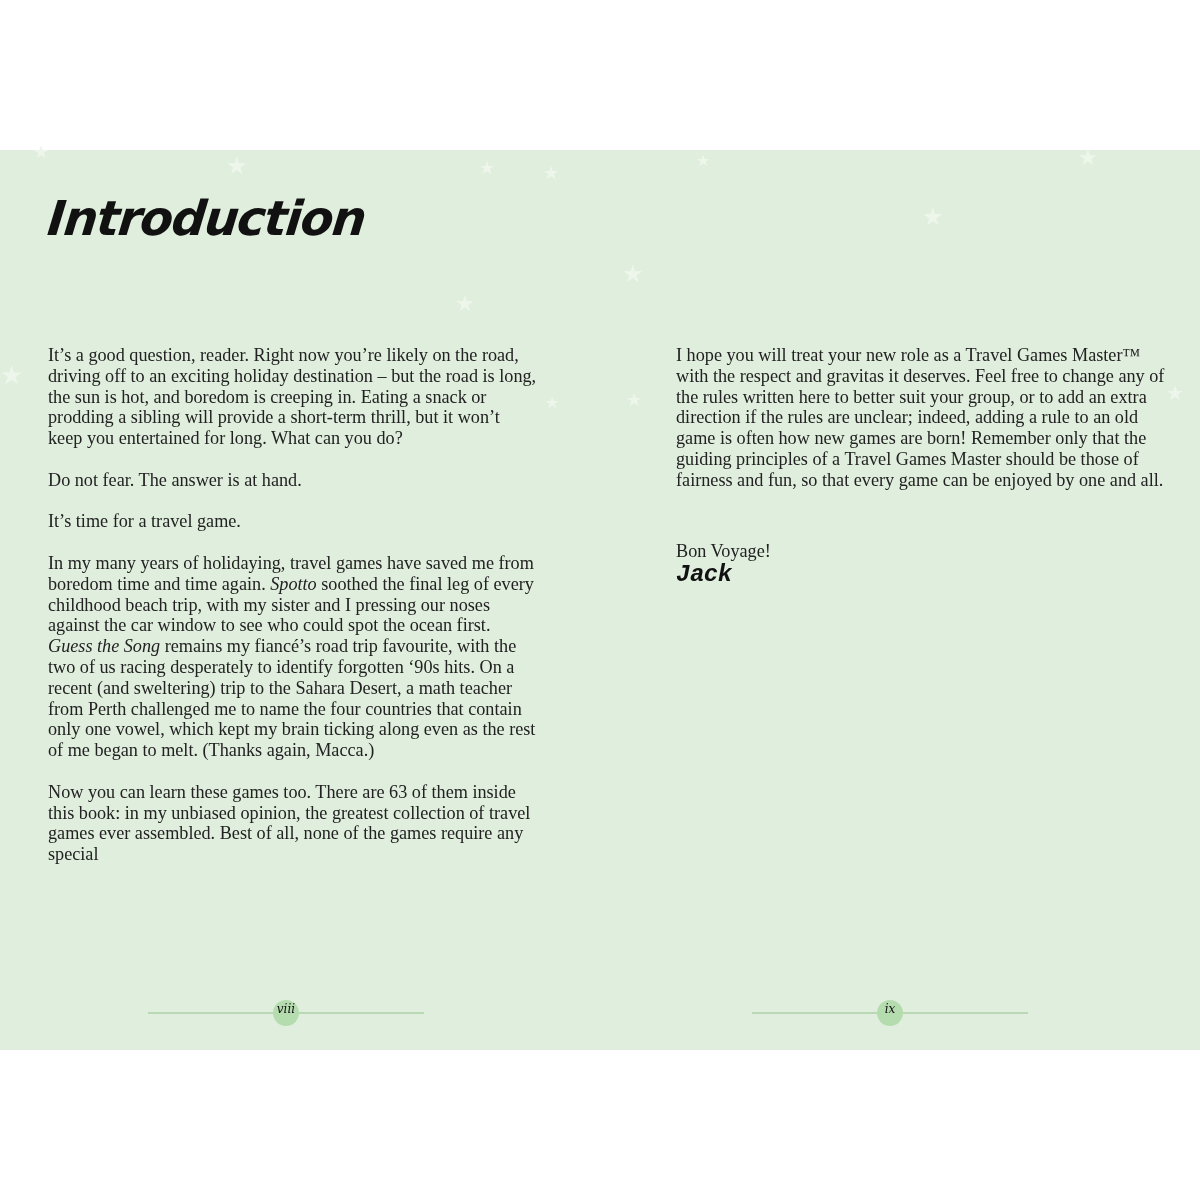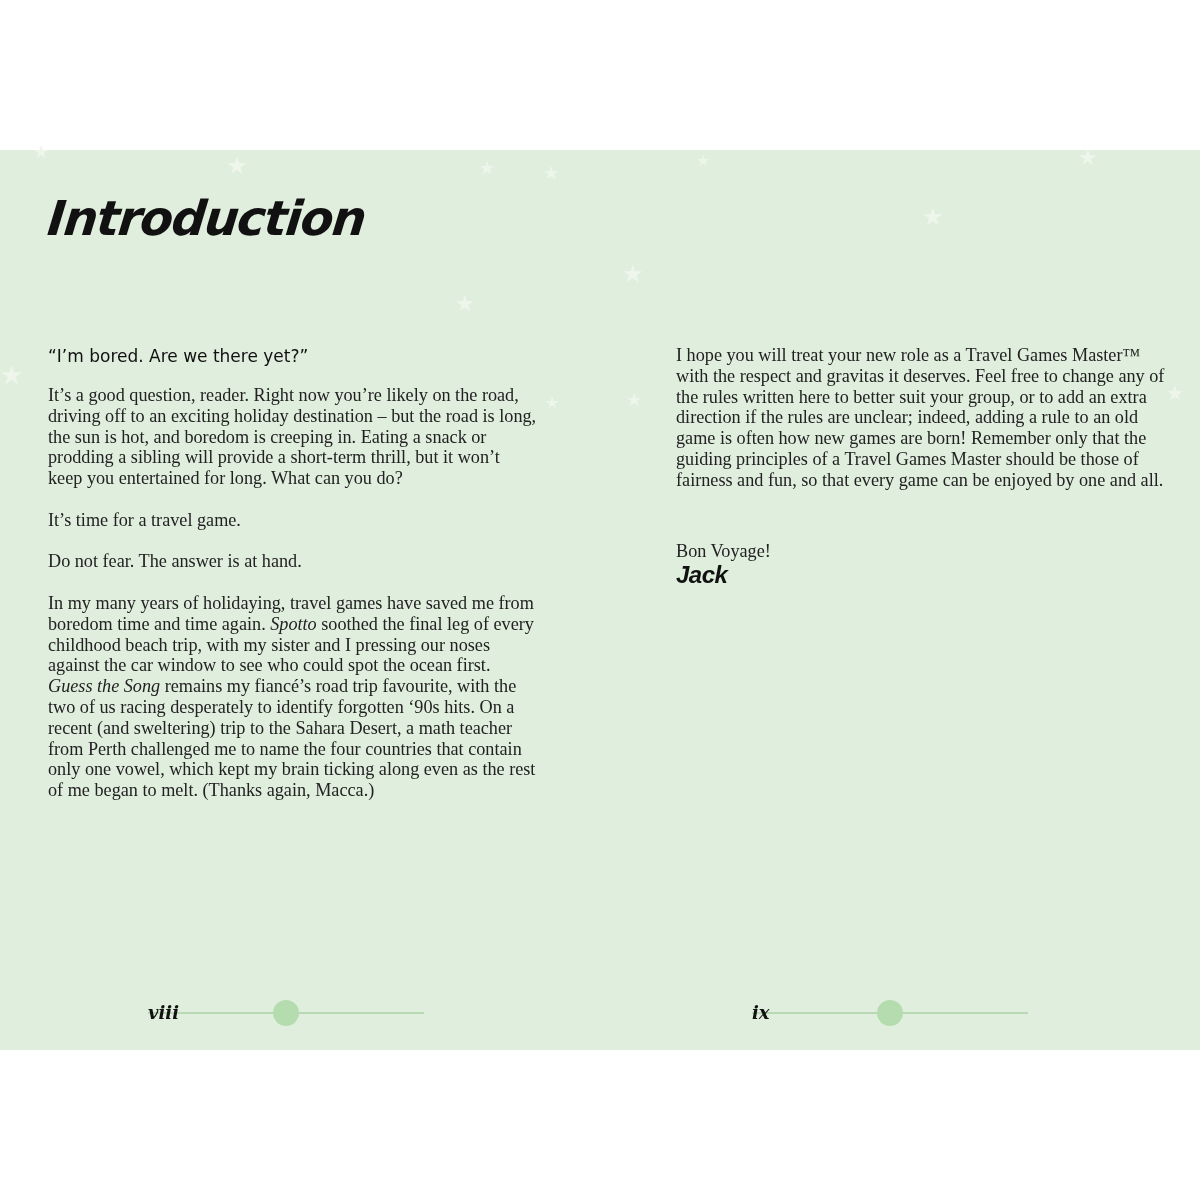--- a/index.html
+++ b/index.html
@@ -25,36 +25,36 @@
   }
   .col p { margin: 0 0 20.8px 0; }
   .col-left { left: 48px; top: 345px; }
   .col-right { left: 676px; top: 345px; }
   .subhead {
     font-family: "DejaVu Sans", sans-serif; font-size: 17px; color: #111;
     margin: 0 0 18px 0; line-height: 22px;
   }
   .signoff { margin-top: 50px; }
   .signature {
-    font-family: Liberation Sans, sans-serif; font-weight: bold; font-style: italic;
+    font-family: Liberation Mono, monospace; font-weight: bold; font-style: italic;
     font-size: 24px; color: #111; margin-top: 4px; letter-spacing: -0.5px;
   }
   .folio {
     position: absolute; top: 1000px; width: 276px; height: 24px;
   }
   .folio .rule {
     position: absolute; left: 0; right: 0; top: 12px; height: 1.5px; background: #b9d8b4;
   }
   .folio .dot {
     position: absolute; left: 50%; top: 0; width: 26px; height: 26px; margin-left: -13px;
     border-radius: 50%; background: #b5dcae;
   }
   .folio .num {
-    position: absolute; left: 0; right: 0; top: 2px; 
-    font-family: "DejaVu Serif", serif; font-weight: bold; font-style: italic; font-size: 18px; color: #111;
+    position: absolute; left: 0; right: 0; top: 2px; text-align: center;
+    font-family: "DejaVu Serif", serif; font-weight: normal; font-style: italic; font-size: 12px; color: #111;
   }
   .folio-left { left: 148px; }
   .folio-right { left: 752px; }
 </style>
 </head>
 <body>
 
 <div class="spread"></div>
 
 <span class="star" style="left:33px;top:143px;font-size:18px;">★</span>
@@ -68,25 +68,25 @@
 <span class="star" style="left:545px;top:395px;font-size:16px;">★</span>
 <span class="star" style="left:626px;top:391px;font-size:18px;">★</span>
 <span class="star" style="left:696px;top:153px;font-size:16px;">★</span>
 <span class="star" style="left:922px;top:205px;font-size:24px;">★</span>
 <span class="star" style="left:1078px;top:147px;font-size:22px;">★</span>
 <span class="star" style="left:1166px;top:383px;font-size:20px;">★</span>
 
 <h1 class="title">Introduction</h1>
 
 <div class="col col-left">
-  <div class="subhead">“I’m bored. Are we there yet?”</div>
   <p>It’s a good question, reader. Right now you’re likely on the road, driving off to an exciting holiday destination – but the road is long, the sun is hot, and boredom is creeping in. Eating a snack or prodding a sibling will provide a short-term thrill, but it won’t keep you entertained for long. What can you do?</p>
+  <p>Do not fear. The answer is at hand.</p>
   <p>It’s time for a travel game.</p>
-  <p>Do not fear. The answer is at hand.</p>
   <p><span>In my many years of holidaying, travel games have saved me from boredom time and time again. </span><em>Spotto</em><span> soothed the final leg of every childhood beach trip, with my sister and I pressing our noses against the car window to see who could spot the ocean first. </span><em>Guess the Song</em><span> remains my fiancé’s road trip favourite, with the two of us racing desperately to identify forgotten ‘90s hits. On a recent (and sweltering) trip to the Sahara Desert, a math teacher from Perth challenged me to name the four countries that contain only one vowel, which kept my brain ticking along even as the rest of me began to melt. (Thanks again, Macca.)</span></p>
+  <p>Now you can learn these games too. There are 63 of them inside this book: in my unbiased opinion, the greatest collection of travel games ever assembled. Best of all, none of the games require any special</p>
 </div>
 
 <div class="col col-right">
   <p>I hope you will treat your new role as a Travel Games Master™ with the respect and gravitas it deserves. Feel free to change any of the rules written here to better suit your group, or to add an extra direction if the rules are unclear; indeed, adding a rule to an old game is often how new games are born! Remember only that the guiding principles of a Travel Games Master should be those of fairness and fun, so that every game can be enjoyed by one and all.</p>
   <div class="signoff">Bon Voyage!</div>
   <div class="signature">Jack</div>
 </div>
 
 <div class="folio folio-left">
   <div class="rule"></div>

